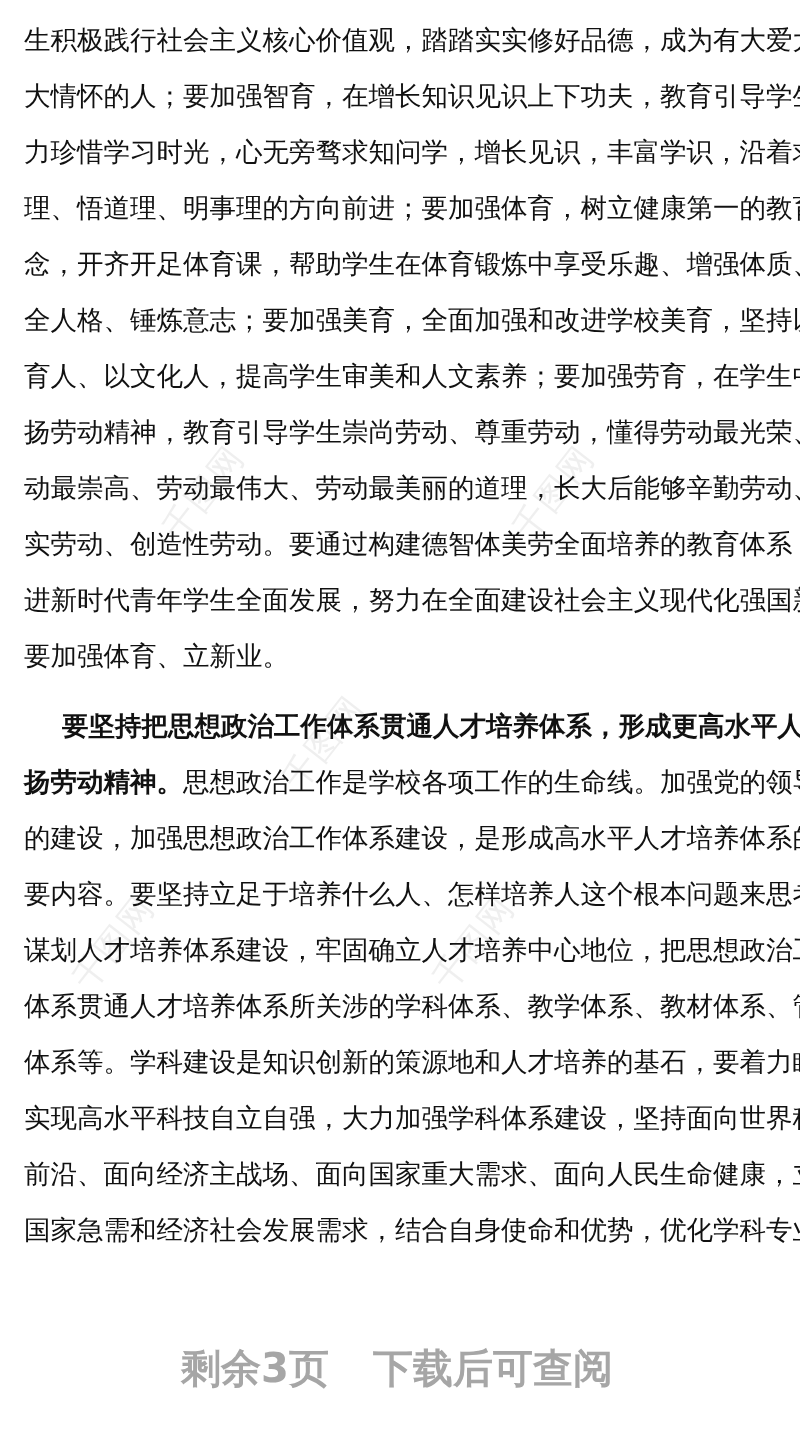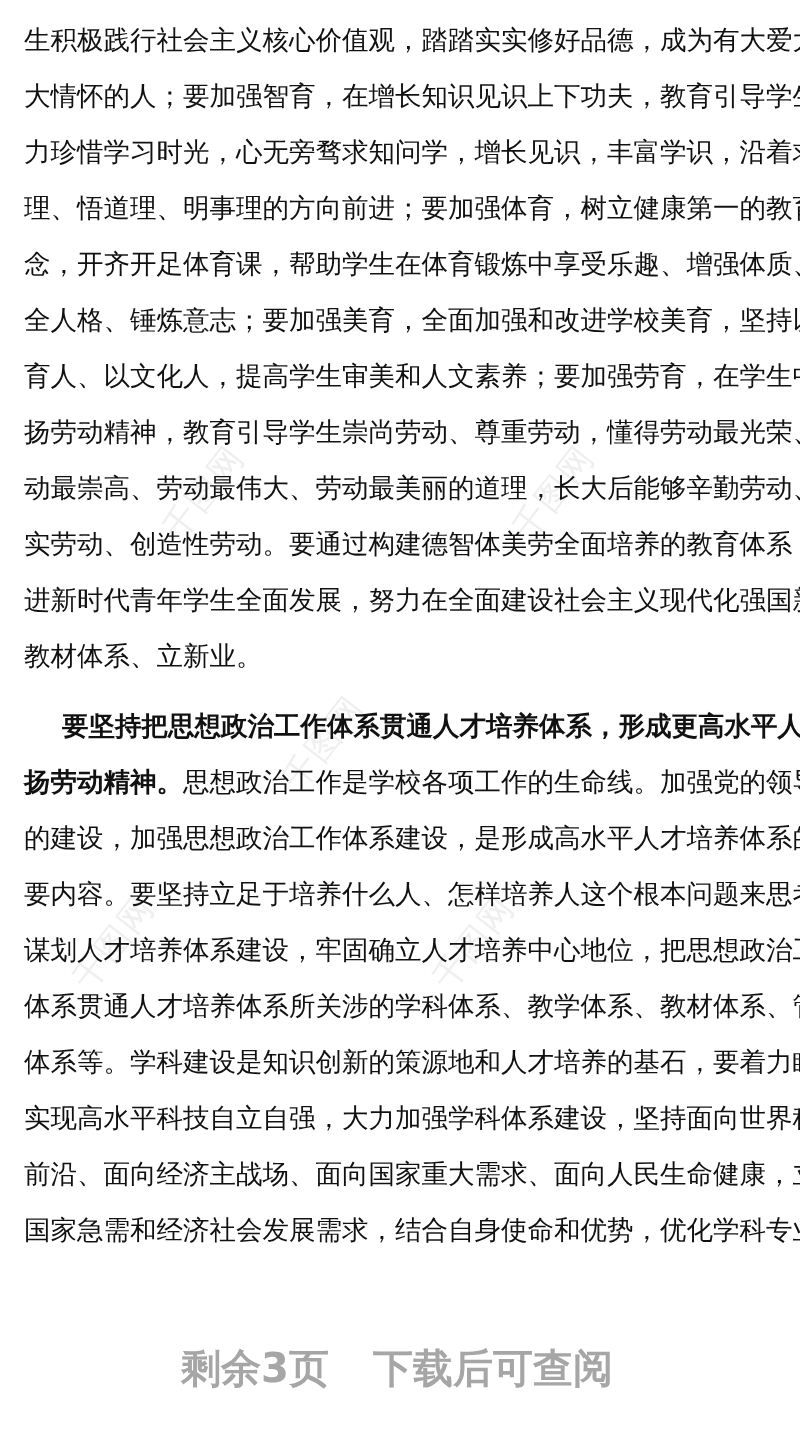--- a/index.html
+++ b/index.html
@@ -82,21 +82,21 @@
     <div class="line" style="top:68px;">大情怀的人；要加强智育，在增长知识见识上下功夫，教育引导学生努</div>
     <div class="line" style="top:124px;">力珍惜学习时光，心无旁骛求知问学，增长见识，丰富学识，沿着求真</div>
     <div class="line" style="top:180px;">理、悟道理、明事理的方向前进；要加强体育，树立健康第一的教育理</div>
     <div class="line" style="top:236px;">念，开齐开足体育课，帮助学生在体育锻炼中享受乐趣、增强体质、健</div>
     <div class="line" style="top:292px;">全人格、锤炼意志；要加强美育，全面加强和改进学校美育，坚持以美</div>
     <div class="line" style="top:348px;">育人、以文化人，提高学生审美和人文素养；要加强劳育，在学生中弘</div>
     <div class="line" style="top:404px;">扬劳动精神，教育引导学生崇尚劳动、尊重劳动，懂得劳动最光荣、劳</div>
     <div class="line" style="top:460px;">动最崇高、劳动最伟大、劳动最美丽的道理，长大后能够辛勤劳动、诚</div>
     <div class="line" style="top:516px;">实劳动、创造性劳动。要通过构建德智体美劳全面培养的教育体系，促</div>
     <div class="line" style="top:572px;">进新时代青年学生全面发展，努力在全面建设社会主义现代化强国新征</div>
-    <div class="line last" style="top:628px;">教材体系、立新业。</div>
+    <div class="line last" style="top:628px;">要加强体育、立新业。</div>
   </div>
 
   <div>
     <div class="line bold indent" style="top:698px;">要坚持把思想政治工作体系贯通人才培养体系，形成更高水平人才</div>
     <div class="line" style="top:754px;">
       <span class="bold">扬劳动精神。</span><span>思想政治工作是学校各项工作的生命线。加强党的领导和党</span>
     </div>
     <div class="line" style="top:810px;">的建设，加强思想政治工作体系建设，是形成高水平人才培养体系的重</div>
     <div class="line" style="top:866px;">要内容。要坚持立足于培养什么人、怎样培养人这个根本问题来思考和</div>
     <div class="line" style="top:922px;">谋划人才培养体系建设，牢固确立人才培养中心地位，把思想政治工作</div>

